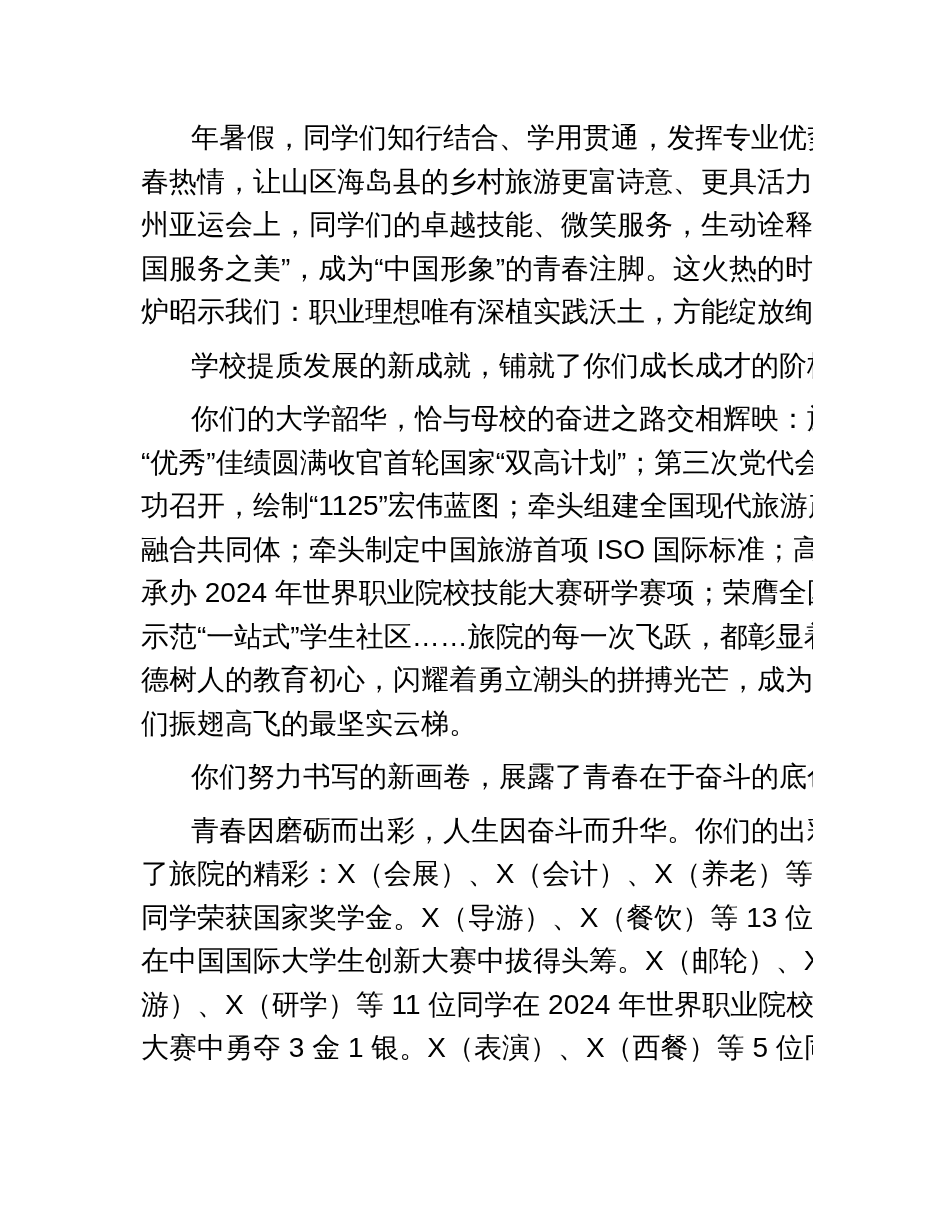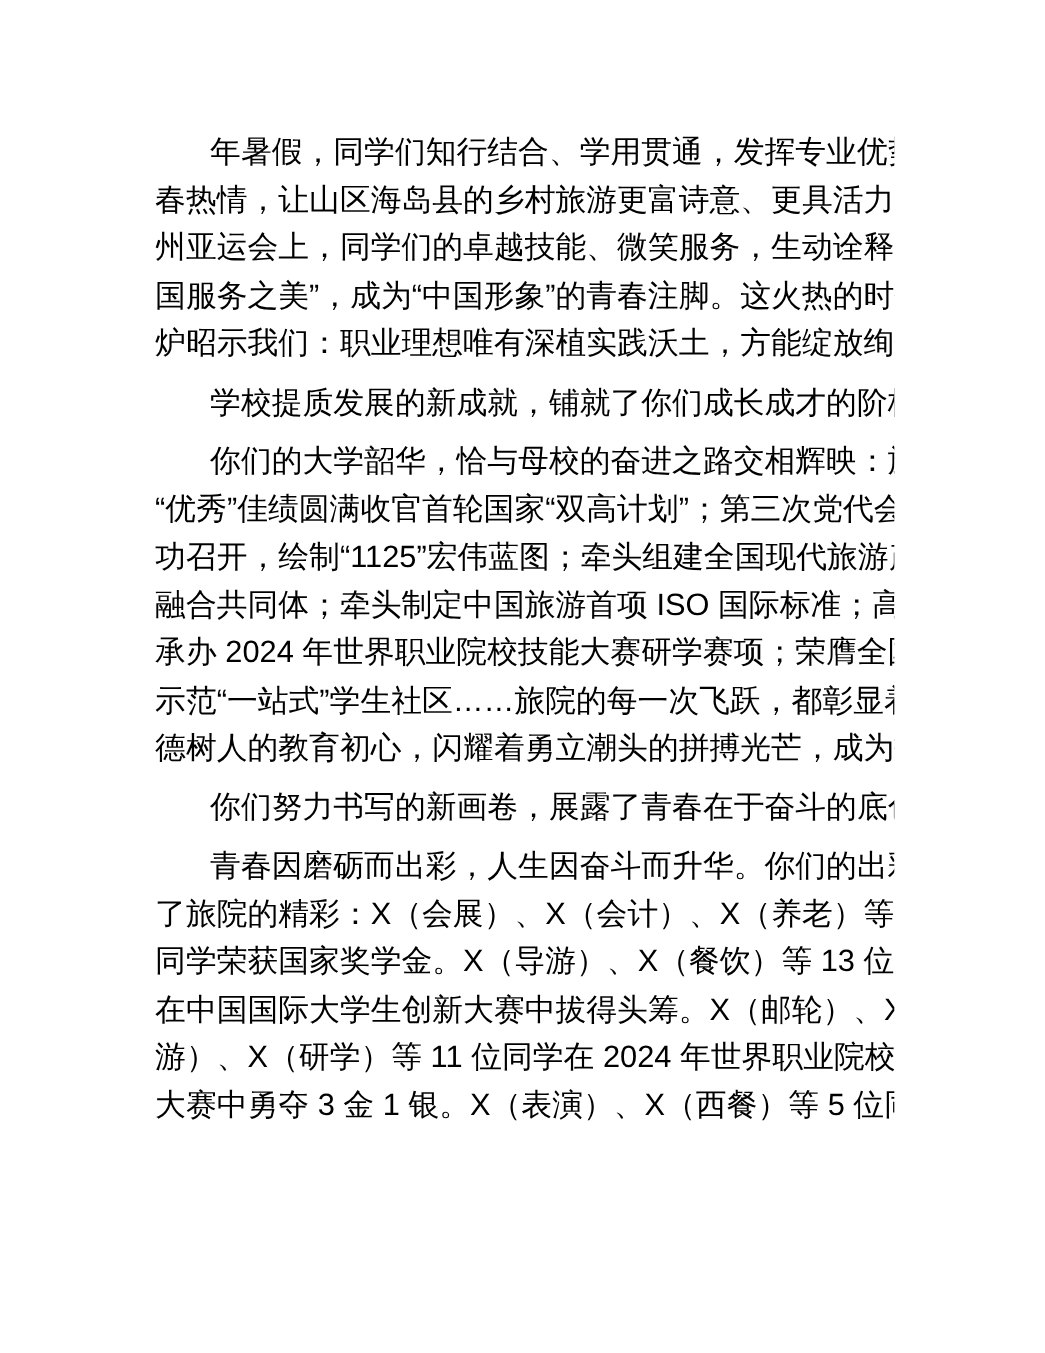--- a/index.html
+++ b/index.html
@@ -71,20 +71,21 @@
         <div class="text-line para-first para-last">学校提质发展的新成就，铺就了你们成长成才的阶梯。</div>
       </div>
       <div class="paragraph">
         <div class="text-line para-first">你们的大学韶华，恰与母校的奋进之路交相辉映：旅院以</div>
         <div class="text-line">“优秀”佳绩圆满收官首轮国家“双高计划”；第三次党代会成</div>
         <div class="text-line">功召开，绘制“1125”宏伟蓝图；牵头组建全国现代旅游产教</div>
         <div class="text-line">融合共同体；牵头制定中国旅游首项 ISO 国际标准；高水平</div>
         <div class="text-line">承办 2024 年世界职业院校技能大赛研学赛项；荣膺全国高校</div>
         <div class="text-line">示范“一站式”学生社区……旅院的每一次飞跃，都彰显着立</div>
         <div class="text-line">德树人的教育初心，闪耀着勇立潮头的拼搏光芒，成为托举你</div>
+        <div class="text-line para-last">们振翅高飞的最坚实云梯。</div>
       </div>
       <div class="paragraph">
         <div class="text-line para-first para-last">你们努力书写的新画卷，展露了青春在于奋斗的底色。</div>
       </div>
       <div class="paragraph">
         <div class="text-line para-first">青春因磨砺而出彩，人生因奋斗而升华。你们的出彩成就</div>
         <div class="text-line">了旅院的精彩：X（会展）、X（会计）、X（养老）等 34 位</div>
         <div class="text-line">同学荣获国家奖学金。X（导游）、X（餐饮）等 13 位同学</div>
         <div class="text-line">在中国国际大学生创新大赛中拔得头筹。X（邮轮）、X（导</div>
         <div class="text-line">游）、X（研学）等 11 位同学在 2024 年世界职业院校技能</div>

